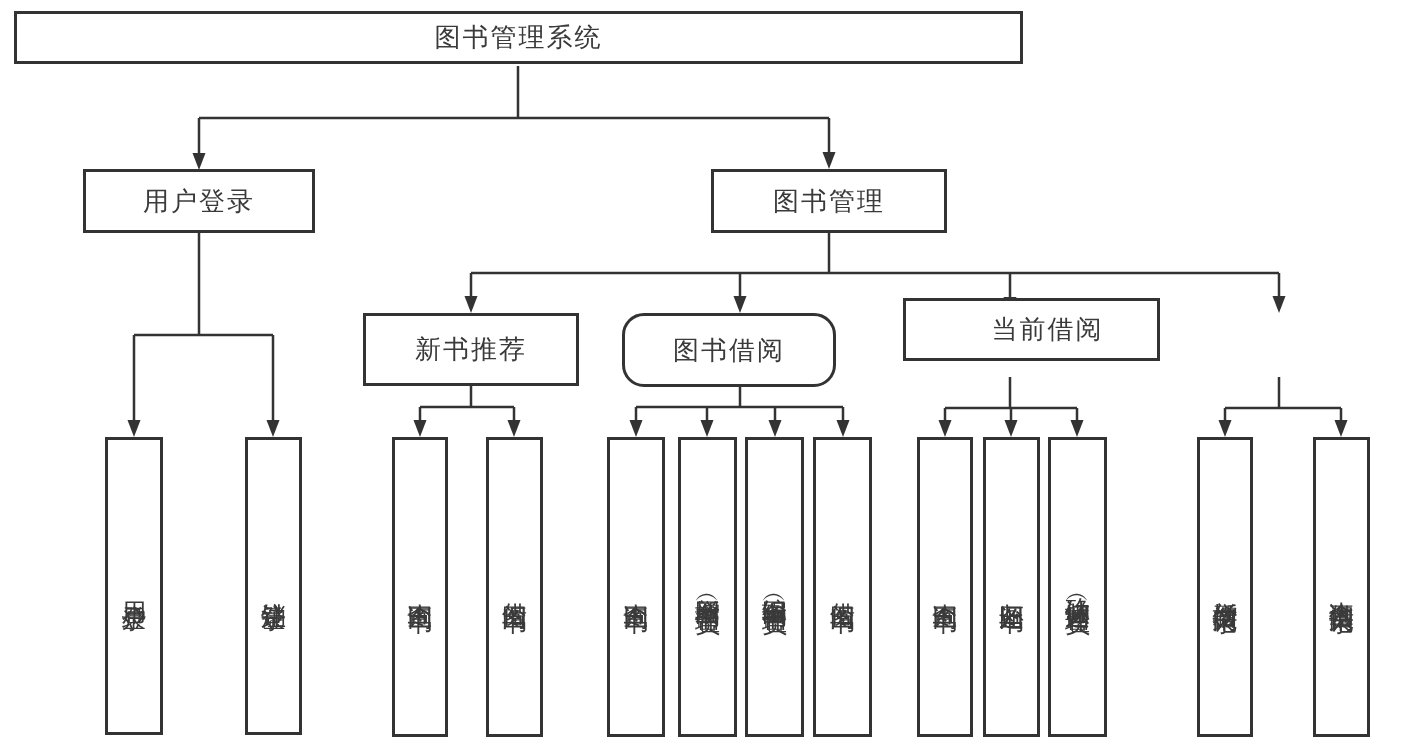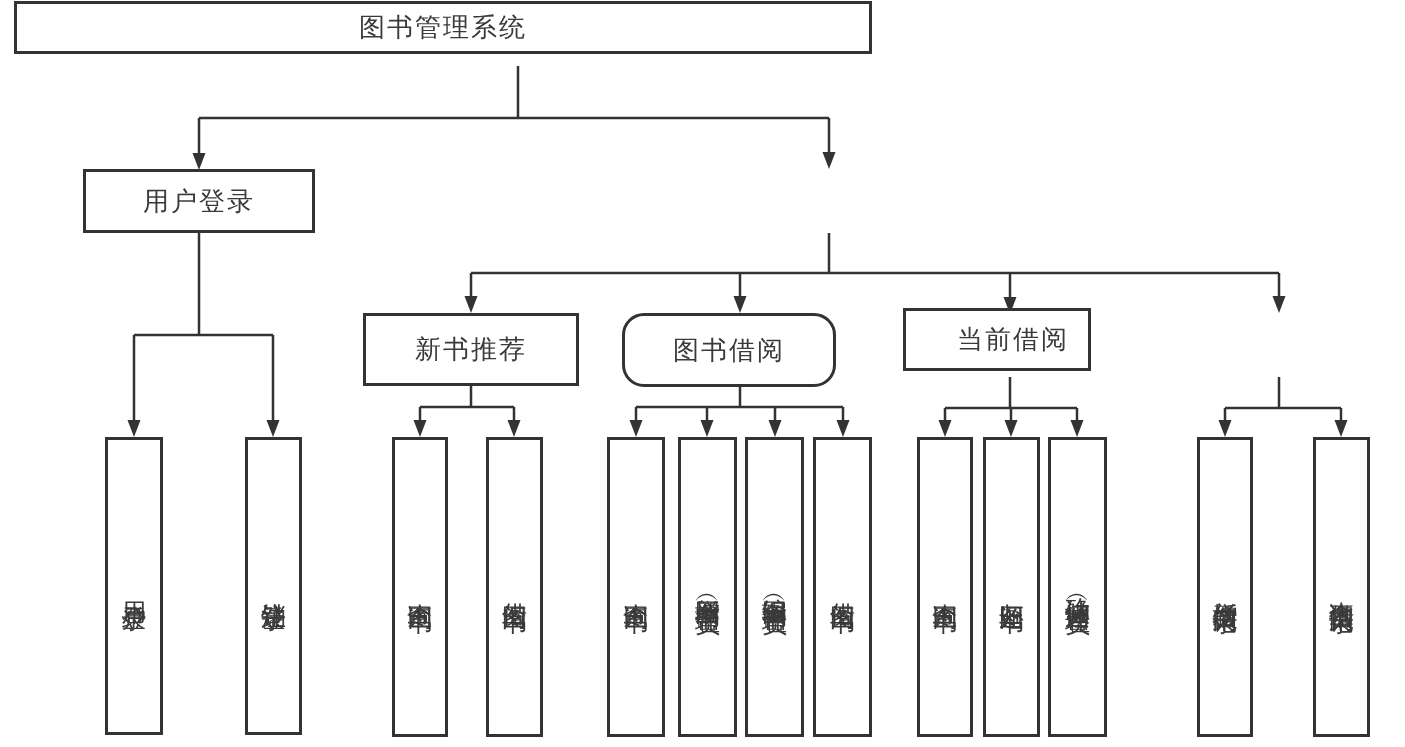--- a/index.html
+++ b/index.html
@@ -80,27 +80,28 @@
         <polygon points="768.5,420 781.5,420 775,437"></polygon>
         <polygon points="836.5,420 849.5,420 843,437"></polygon>
         <polygon points="938.5,420 951.5,420 945,437"></polygon>
         <polygon points="1004.5,420 1017.5,420 1011,437"></polygon>
         <polygon points="1070.5,420 1083.5,420 1077,437"></polygon>
         <polygon points="1218.5,420 1231.5,420 1225,437"></polygon>
         <polygon points="1334.5,420 1347.5,420 1341,437"></polygon>
       </g>
   </svg>
 
-  <div class="box hbox" style="left:14px; top:1px; width:858px; height:53px;">图书管理系统</div>
+  <div class="box hbox" style="left:14px; top:11px; width:1009px; height:53px;">图书管理系统</div>
 
   <div class="box hbox" style="left:83px; top:169px; width:232px; height:64px;">用户登录</div>
+  <div class="box hbox" style="left:711px; top:169px; width:236px; height:64px;">图书管理</div>
 
   <div class="box hbox" style="left:363px; top:313px; width:216px; height:73px;">新书推荐</div>
   <div class="box hbox" style="left:622px; top:313px; width:214px; height:74px;border-radius:22px;">图书借阅</div>
-  <div class="box hbox" style="left:903px; top:308px; width:188px; height:63px;padding-left:32px;">当前借阅</div>
+  <div class="box hbox" style="left:903px; top:298px; width:257px; height:63px;padding-left:32px;">当前借阅</div>
 
   <div class="box vbox" style="left:105px; top:437px; width:58px; height:298px;">用户登录</div>
   <div class="box vbox" style="left:245px; top:437px; width:57px; height:298px;">注销登录</div>
 
   <div class="box vbox" style="left:392px; top:437px; width:56px; height:300px;">查询图书</div>
   <div class="box vbox" style="left:486px; top:437px; width:57px; height:300px;">借阅图书</div>
 
   <div class="box vbox" style="left:607px; top:437px; width:58px; height:300px;">查询图书</div>
   <div class="box vbox" style="left:678px; top:437px; width:59px; height:300px;">新增图书（管理员）</div>
   <div class="box vbox" style="left:745px; top:437px; width:59px; height:300px;">编辑图书（管理员）</div>

